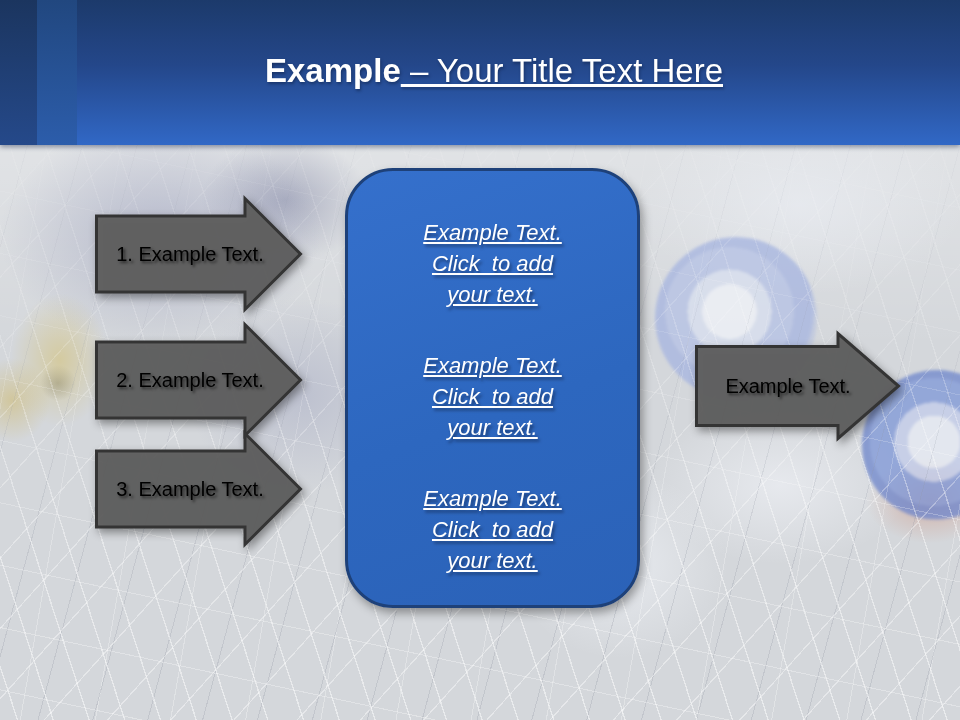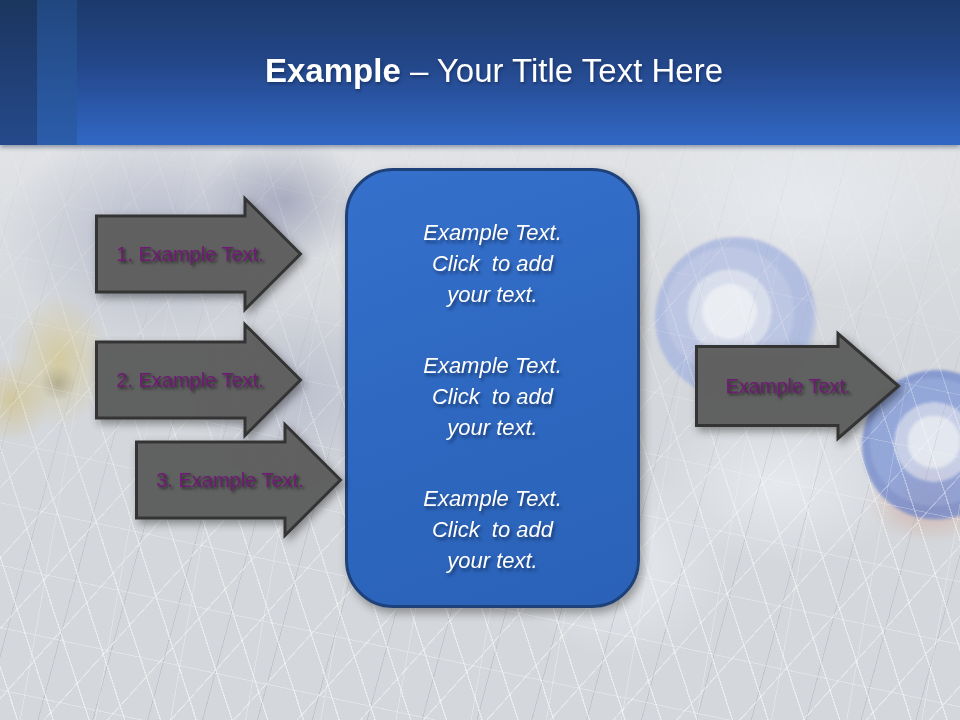--- a/index.html
+++ b/index.html
@@ -1,20 +1,20 @@
 <!DOCTYPE html>
 <html><head>
 <meta charset="utf-8">
 <style>
   html,body{margin:0;padding:0;background:#888;}
   .slide{
     position:relative;width:960px;height:720px;overflow:hidden;
     font-family:"Liberation Sans",sans-serif;background:#d4d7db;
   }
-  .keep-ws{white-space:pre;}
+  .keep-ws{white-space:pre;text-decoration:underline;}
 
   
   .header{
     position:absolute;left:0;top:0;width:960px;height:145px;
     background:linear-gradient(180deg,#1c3a6b 0%,#24478a 45%,#3168c6 100%);
     box-shadow:0 2px 5px rgba(20,35,70,.45);
     z-index:5;
   }
   .stripe-dark{
     position:absolute;left:0;top:0;width:37px;height:145px;
@@ -69,30 +69,30 @@
       repeating-linear-gradient(-48deg, transparent 0 22px, rgba(255,255,255,.42) 22px 23.2px, transparent 23.2px 47px),
       repeating-linear-gradient(12deg,  transparent 0 29px, rgba(255,255,255,.32) 29px 30px,   transparent 30px 61px),
       repeating-linear-gradient(105deg, transparent 0 26px, rgba(148,153,166,.28) 26px 27px,   transparent 27px 53px),
       repeating-linear-gradient(-80deg, transparent 0 37px, rgba(255,255,255,.30) 37px 38px,   transparent 38px 74px);
     -webkit-mask-image:linear-gradient(180deg, rgba(0,0,0,.18) 0%, rgba(0,0,0,.40) 35%, rgba(0,0,0,.85) 70%, #000 100%);
     mask-image:linear-gradient(180deg, rgba(0,0,0,.18) 0%, rgba(0,0,0,.40) 35%, rgba(0,0,0,.85) 70%, #000 100%);
   }
 
   
   .step-arrow{position:absolute;left:95px;width:207px;height:114px;z-index:10;}
-  .step-1{top:197px;} .step-2{top:323px;} .step-3{top:423px;margin-left:40px;}
+  .step-1{top:197px;} .step-2{top:323px;} .step-3{top:432px;}
   .arrow-svg{
     position:absolute;left:0;top:0;width:100%;height:100%;overflow:visible;
     filter:drop-shadow(3px 4px 4px rgba(0,0,0,.40));
   }
   .arrow-svg polygon{fill:#5f5f5f;fill-opacity:.97;stroke:#343434;stroke-width:3;stroke-linejoin:miter;}
   .step-label{
     position:absolute;left:5px;top:19px;width:180px;height:76px;
     display:flex;align-items:center;justify-content:center;
-    color:#701a75;font-size:20px;text-shadow:2px 2px 3px rgba(0,0,0,.6);
+    color:#000000;font-size:20px;text-shadow:2px 2px 3px rgba(0,0,0,.6);
   }
 
   
   .out-arrow{position:absolute;left:695px;top:332px;width:205px;height:108px;z-index:10;}
   .out-arrow .step-label{left:0;top:15px;width:186px;height:78px;}
 
   
   .detail-box{
     position:absolute;left:345px;top:168px;width:295px;height:440px;
     box-sizing:border-box;border-radius:48px;

